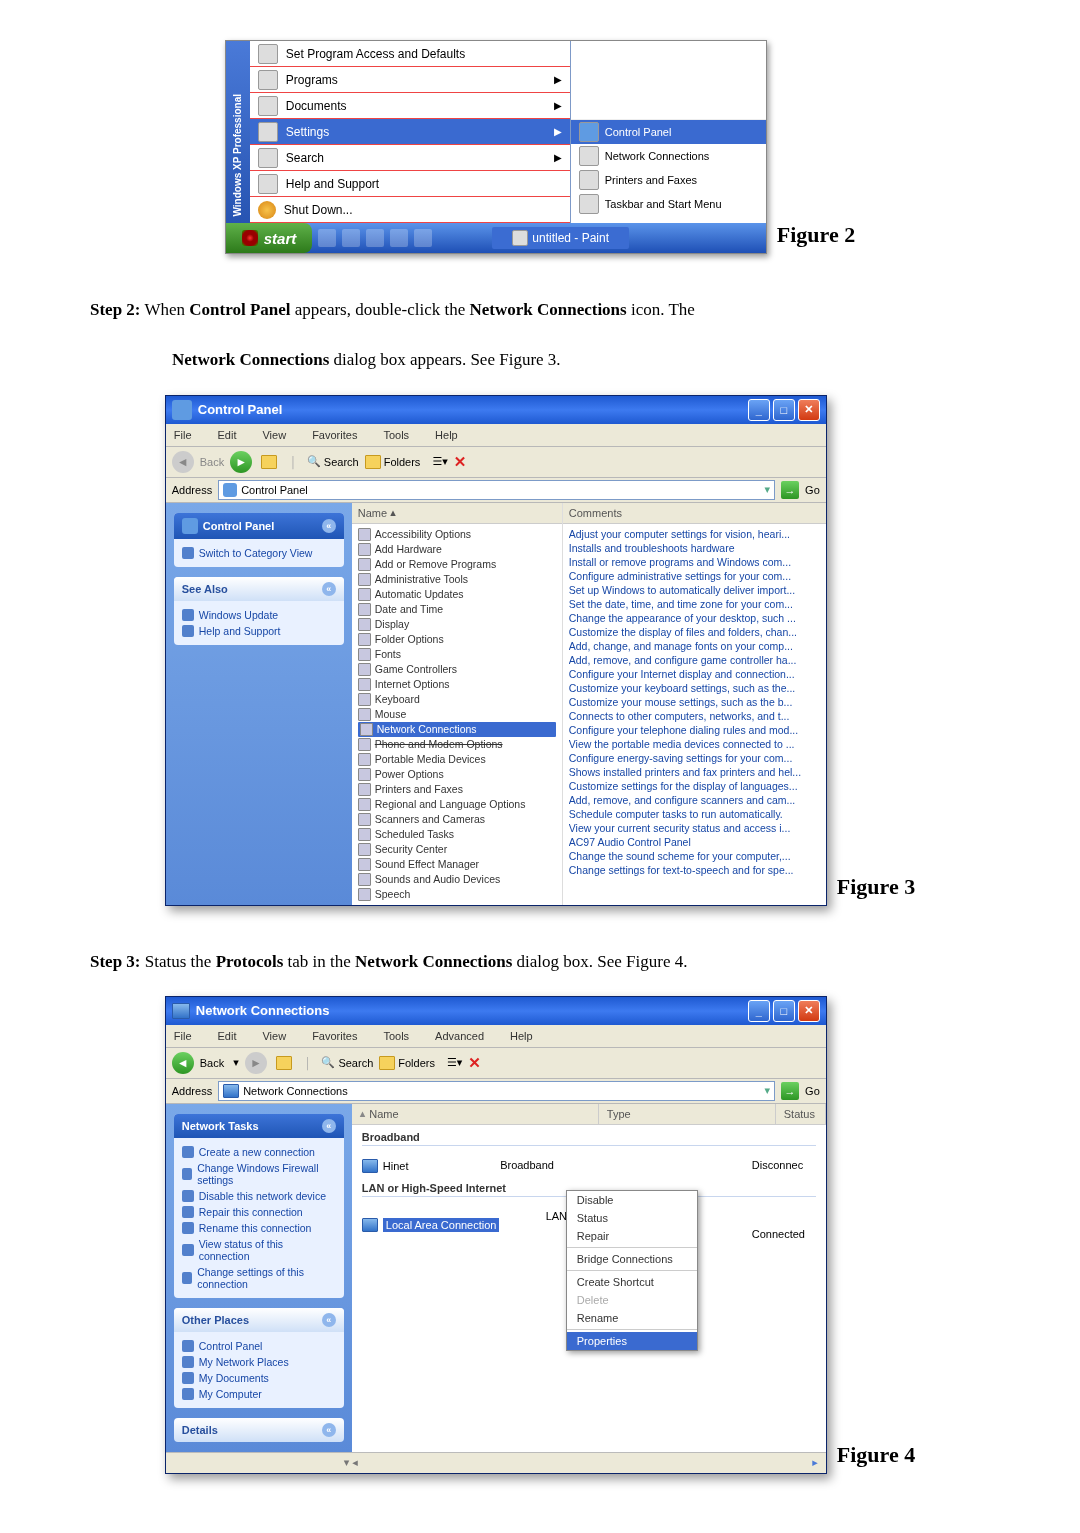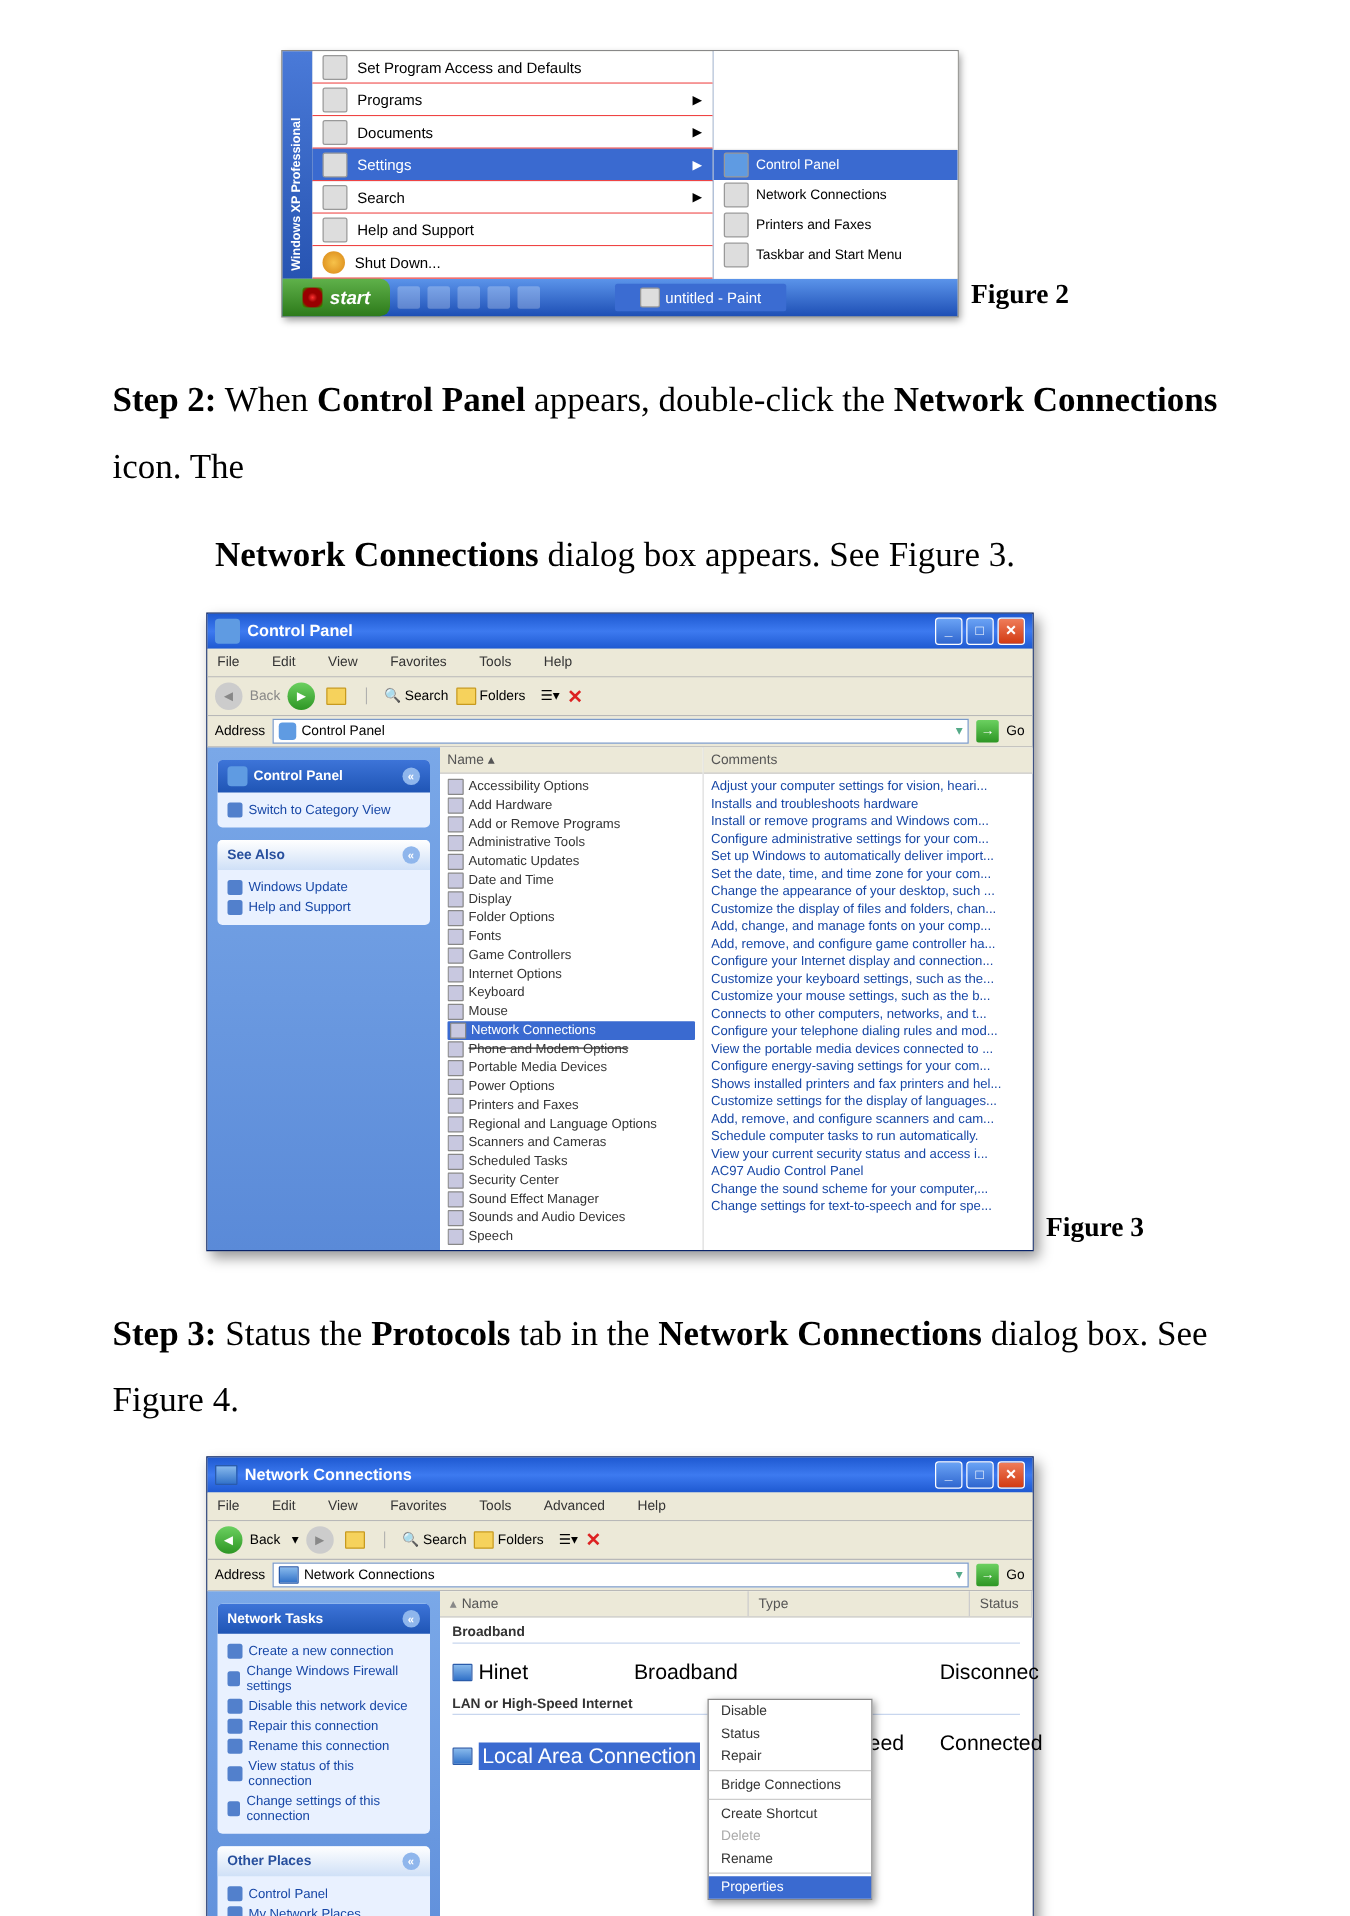--- a/index.html
+++ b/index.html
@@ -1,17 +1,17 @@
 <!DOCTYPE html>
 <html><head>
 <meta charset="utf-8">
 <style>
   body { margin:0; font-family:"Times New Roman", serif; background:#fff; width:1080px; }
   .page { padding:40px 90px 30px 90px; }
-  .step-text { font-size:28px; line-height:1.9; margin-bottom:18px; }
+  .step-text { font-size:17px; line-height:1.9; margin-bottom:18px; }
   .step-indent { margin-left:82px; }
   .bold { font-weight:bold; }
   .figure-wrap { display:flex; justify-content:center; align-items:flex-end; margin-bottom:40px; }
   .figure-label { font-size:22px; font-weight:bold; margin-left:10px; align-self:flex-end; margin-bottom:6px; }
 
   
   .fig2 { width:540px; font-family:Arial, sans-serif; font-size:12px; background:#ece9d8; border:1px solid #888; box-shadow:2px 3px 6px rgba(0,0,0,0.4); }
   .fig2-row { display:flex; }
   .fig2-left { width:320px; border-right:1px solid #7d99c8; }
   .fig2-menu-item { display:flex; align-items:center; height:25px; padding:0 8px; gap:8px; background:#fff; border-bottom:1px solid #ef4444; }
@@ -63,21 +63,21 @@
   .fig3-list .row { display:flex; align-items:center; gap:4px; padding:1px 0; white-space:nowrap; overflow:hidden; text-overflow:ellipsis; }
   .fig3-list .row.hl { background:#3a6ad0; color:#fff; padding:1px 2px; border-radius:1px; }
   .fig3-list .row.struck { text-decoration:line-through; }
   .fig3-ico { width:11px; height:11px; background:#c8c8e0; border:1px solid #888; border-radius:1px; flex-shrink:0; }
 
   .fig4-main { flex:1; background:#fff; position:relative; }
   .fig4-cols { display:flex; height:20px; background:#ece9d8; border-bottom:1px solid #ccc; color:#555; }
   .fig4-cols > div { padding:0 8px; display:flex; align-items:center; border-right:1px solid #ccc; }
   .fig4-grp { padding:6px 10px; }
   .fig4-grp-title { font-weight:bold; color:#333; border-bottom:1px solid #c8d6ee; padding-bottom:2px; margin-bottom:4px; }
-  .fig4-rows { display:flex; justify-content:space-between; font-size:17px; padding:3px 10px; }
+  .fig4-rows { display:flex; justify-content:space-between; font-size:11px; padding:3px 10px; }
   .fig4-rows .nm { display:flex; align-items:center; gap:5px; }
   .fig4-rows.sel .nm span.lbl { background:#3a6ad0; color:#fff; padding:1px 3px; }
   .net-ico { width:14px; height:12px; background:linear-gradient(#87b9ec,#3272c8); border:1px solid #2a5baa; border-radius:1px; }
   .ctx-menu { position:absolute; top:86px; left:214px; width:130px; background:#fff; border:1px solid #888; box-shadow:2px 2px 6px rgba(0,0,0,0.4); font-size:11px; }
   .ctx-menu .mi { padding:3px 10px; color:#333; }
   .ctx-menu .mi.dis { color:#aaa; }
   .ctx-menu .mi.hl { background:#3a6ad0; color:#fff; }
   .ctx-menu hr { border:none; border-top:1px solid #ccc; margin:2px 0; }
   .status-bar { height:20px; background:#ece9d8; border-top:1px solid #bbb; display:flex; align-items:center; padding:0 8px; color:#333; }
 
@@ -539,21 +539,21 @@
           </div>
           <div class="fig4-grp">
             <div class="fig4-grp-title">LAN or High-Speed Internet</div>
           </div>
           <div class="fig4-rows sel">
             <div class="nm">
                 <span class="net-ico"></span>
                 <span class="lbl">Local Area Connection</span>
               </div>
             <div style="width:160px;">LAN or High-Speed Internet</div>
-            <div style="width:64px;text-align:left;">Connected</div>
+            <div style="width:64px;text-align:left;margin-top:18px;">Connected</div>
           </div>
 
           <div class="ctx-menu" id="fig4-ctx">
               <div class="mi">Disable</div>
               <div class="mi">Status</div>
               <div class="mi">Repair</div>
               <hr>
               <div class="mi">Bridge Connections</div>
               <hr>
               <div class="mi">Create Shortcut</div>

